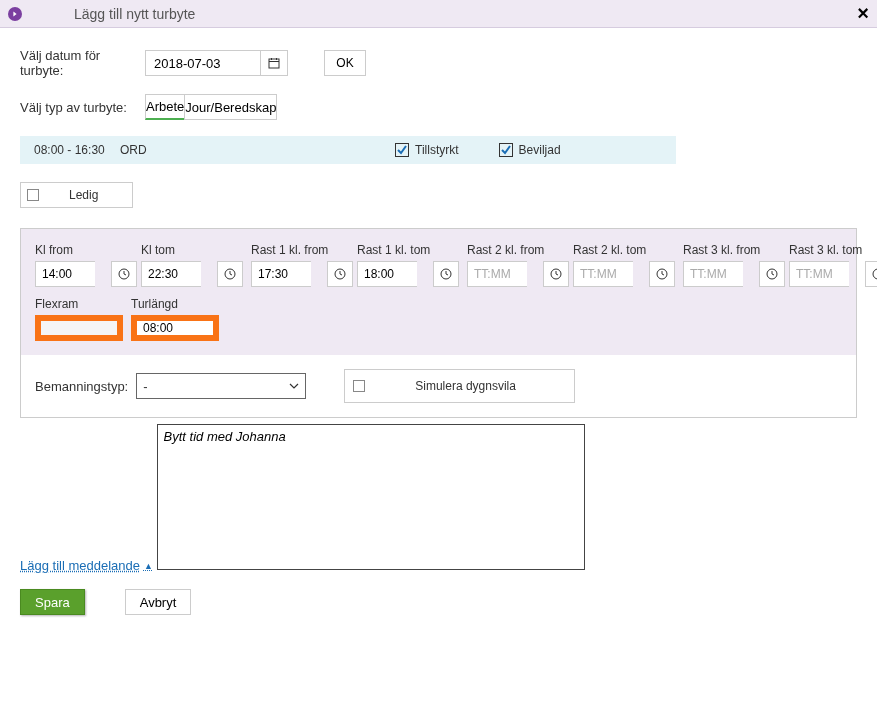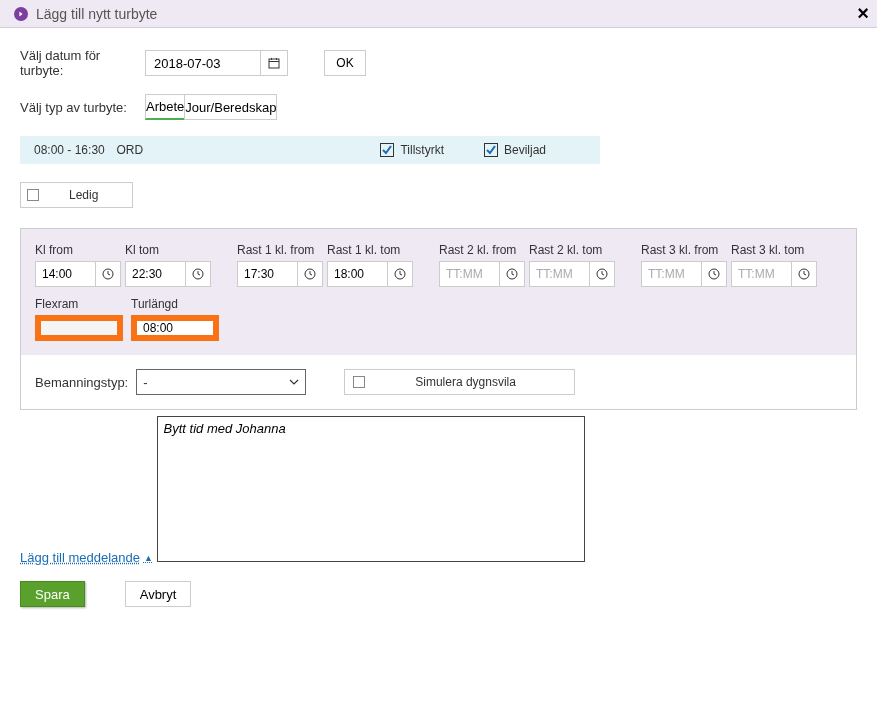--- a/index.html
+++ b/index.html
@@ -1,72 +1,72 @@
 <!DOCTYPE html>
 <html><head>
   <meta charset="utf-8">
   <style>
     * { box-sizing: border-box; margin: 0; padding: 0; font-family: "Segoe UI", Arial, sans-serif; }
     body { width: 877px; height: 710px; background: #fff; font-size: 13px; color: #333; }
     
-    .header { background: #efe9f3; border-bottom: 1px solid #d6ccdf; height: 28px; display: flex; align-items: center; padding: 0 14px; position: relative; }
+    .header { background: #efe9f3; border-bottom: 1px solid #d6ccdf; height: 28px; display: flex; align-items: center; padding: 0 8px; position: relative; gap: 44px; }
     .header-icon { width: 14px; height: 14px; border-radius: 50%; background: #7b3fa0; display: inline-flex; align-items: center; justify-content: center; margin-right: 8px; }
     .header-icon svg { width: 8px; height: 8px; }
     .header-title { font-size: 14px; color: #555; }
     .close-btn { position: absolute; right: 8px; top: 2px; font-size: 20px; font-weight: bold; cursor: pointer; color: #000; }
     
     .content { padding: 20px; }
     
     .row { display: flex; align-items: center; margin-bottom: 16px; }
     .label { width: 125px; font-size: 13px; color: #333; }
     
     .date-input-wrap { display: flex; }
     .date-input { width: 115px; height: 26px; border: 1px solid #ccc; border-right: none; padding: 0 8px; font-size: 13px; }
     .cal-btn { width: 28px; height: 26px; border: 1px solid #ccc; background: #fff; display: flex; align-items: center; justify-content: center; cursor: pointer; }
     .ok-btn { margin-left: 36px; width: 42px; height: 26px; border: 1px solid #ccc; background: #fff; font-size: 12px; cursor: pointer; }
     
     .type-btns { display: flex; }
     .type-btn { height: 26px; padding: 0 0; border: 1px solid #ccc; background: #fff; font-size: 13px; cursor: pointer; }
     .type-btn.active { border-bottom: 2px solid #4caf50; }
     .type-btn:first-child { border-right: none; }
     
-    .shift-row { background: #e4f3f7; height: 28px; display: flex; align-items: center; padding: 0 14px; margin-bottom: 18px; width: 580px; }
+    .shift-row { background: #e4f3f7; height: 28px; display: flex; align-items: center; padding: 0 14px; margin-bottom: 18px; width: 656px; }
     .shift-time { width: 86px; font-size: 12px; }
     .shift-type { width: 275px; font-size: 12px; }
     .check-group { display: flex; align-items: center; margin-right: 40px; font-size: 12px; }
     .check-icon { width: 14px; height: 14px; margin-right: 6px; }
     
     .ledig-wrap { display: inline-flex; align-items: center; border: 1px solid #ccc; height: 26px; padding: 0 6px; margin-bottom: 20px; }
     .ledig-check { width: 12px; height: 12px; border: 1px solid #888; margin-right: 30px; }
     .ledig-label { font-size: 12px; padding-right: 28px; }
     
     .tabs { display: flex; margin-bottom: 0; }
     .tab { padding: 6px 20px; border: 1px solid #ccc; background: #fff; font-size: 13px; cursor: pointer; border-bottom: none; border-top-left-radius: 3px; border-top-right-radius: 3px; }
     .tab:first-child { margin-left: 10px; }
     .tab.active { background: #3a8ad6; color: #fff; border-color: #3a8ad6; }
     
     .panel { border: 1px solid #ccc; padding: 0; }
     .time-grid-wrap { background: #efe9f3; padding: 14px 14px 14px 14px; }
     .time-grid { display: flex; gap: 4px; flex-wrap: nowrap; }
     .time-field { display: flex; flex-direction: column; }
     .time-label { font-size: 12px; margin-bottom: 4px; color: #333; }
-    .time-input-wrap { display: flex; }
+    .time-input-wrap { display: flex; gap: 16px; }
     .time-input { width: 60px; height: 26px; border: 1px solid #ccc; border-right: none; padding: 0 6px; font-size: 12px; }
     .time-input::placeholder { color: #aaa; }
     .clock-btn { width: 26px; height: 26px; border: 1px solid #ccc; background: #fff; display: flex; align-items: center; justify-content: center; cursor: pointer; }
     .time-grid-row2 { display: flex; gap: 8px; margin-top: 10px; }
     .plain-input { width: 88px; height: 26px; border: 6px solid #f97316; padding: 0 6px; font-size: 12px; background:#fff; }
     .plain-input.readonly { background:#f5f5f5; }
     
     .gap-rast { width: 18px; }
     
     .panel-bottom { padding: 14px; display: flex; align-items: center; gap: 8px; }
     .bem-label { font-size: 13px; }
     .bem-select { width: 170px; height: 26px; border: 1px solid #666; background: #fff; font-size: 13px; padding-left:6px; display:flex; align-items:center; justify-content:space-between; padding-right:6px; cursor:pointer;}
-    .sim-wrap { margin-left: 30px; display: inline-flex; align-items: center; border: 1px solid #ccc; height: 26px; padding: 0 8px; }
+    .sim-wrap { margin-left: 30px; display: inline-flex; align-items: center; border: 1px solid #ccc; height: 34px; padding: 0 8px; }
     .sim-check { width: 12px; height: 12px; border: 1px solid #888; margin-right: 50px; }
     .sim-label { font-size: 12px; padding-right: 50px; }
     
     .add-msg { margin-top: 14px; color: #1a6db5; font-size: 13px; text-decoration: underline dotted; display: inline-flex; align-items: center; cursor: pointer; }
     .add-msg .caret { margin-left: 4px; font-size: 9px; }
     
     .msg-area { margin-top: 6px; width: 428px; height: 146px; border: 1px solid #444; padding: 4px 6px; font-size: 13px; font-family: inherit; resize: none; font-style: italic; }
     
     .actions { margin-top: 16px; display: flex; gap: 40px; align-items:center; }
     .save-btn { background: #5aa02c; color: #fff; border: 1px solid #4a8a20; box-shadow: 1px 1px 2px rgba(0,0,0,0.3); height: 26px; padding: 0 14px; font-size: 13px; cursor: pointer; }

